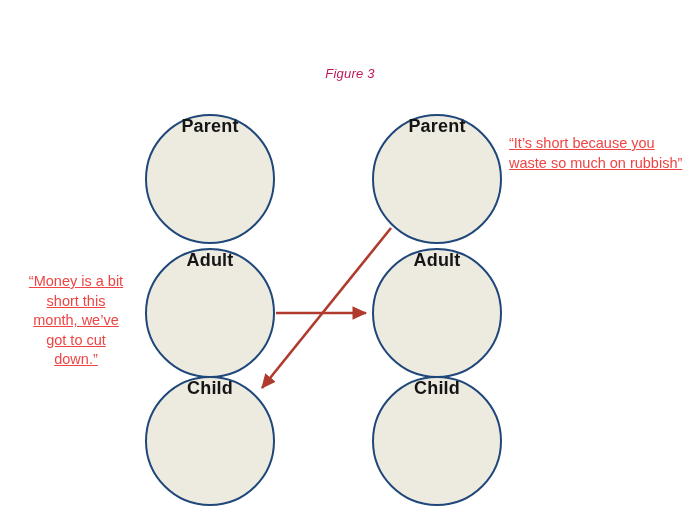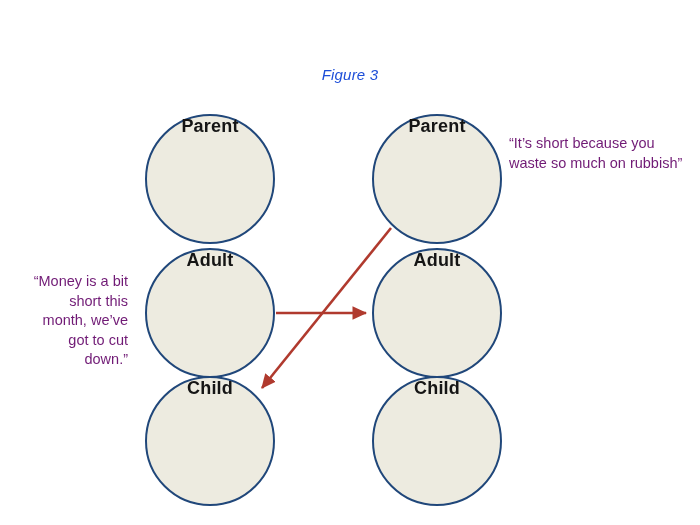--- a/index.html
+++ b/index.html
@@ -18,22 +18,22 @@
   }
 
   
   .fig-title {
     position: absolute;
     left: 0;
     top: 66px;
     width: 700px;
     text-align: center;
     font-style: italic;
-    font-size: 15px;
-    color: #1d4ed8;
+    font-size: 13px;
+    color: #be185d;
     letter-spacing: 0.2px;
   }
 
   
   .ego-circle {
     position: absolute;
     width: 130px;
     height: 130px;
     border-radius: 50%;
     background: #EDEBE0;
@@ -68,27 +68,28 @@
     width: 700px;
     height: 525px;
     pointer-events: none;
   }
 
   
   .quote {
     position: absolute;
     font-size: 14.5px;
     line-height: 1.35;
-    color: #701a75;
+    color: #ef4444;
+    text-decoration: underline;
   }
   #quote-left {
     left: 24px;
     top: 272px;
     width: 104px;
-    text-align: right;
+    text-align: center;
   }
   #quote-right {
     left: 509px;
     top: 134px;
     width: 180px;
     text-align: left;
   }
 </style>
 </head>
 <body>

